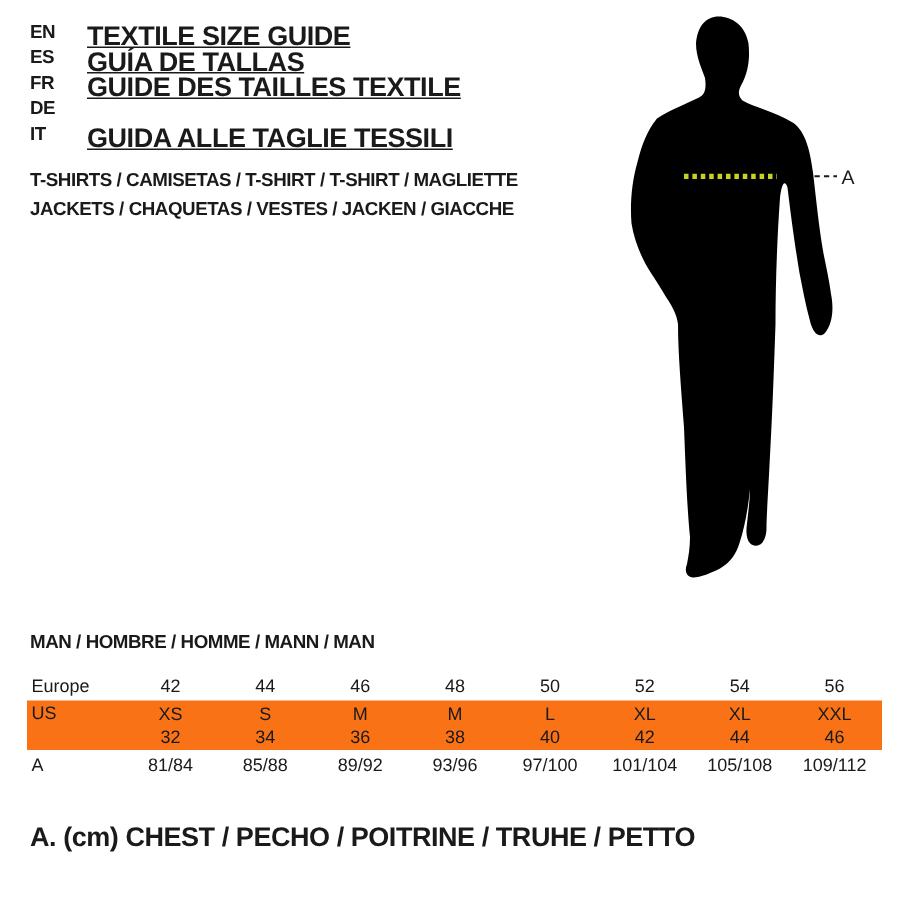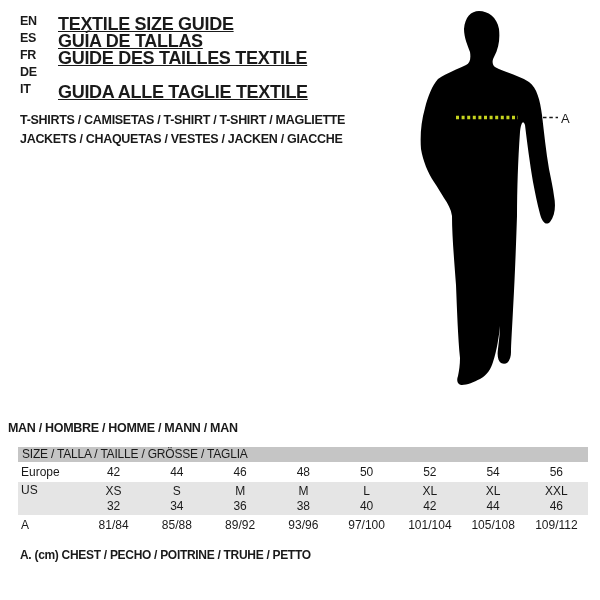--- a/index.html
+++ b/index.html
@@ -29,21 +29,21 @@
   .cat-line {
     font-size:12.5px; font-weight:bold; letter-spacing:-0.3px;
     height:19px; line-height:19px; white-space:nowrap;
   }
 
   
   .figure-svg { left:390px; top:0px; width:210px; height:400px; }
 
   
   .section-title {
-    left:8px; top:421px;
+    left:20px; top:421px;
     font-size:12.5px; font-weight:bold; letter-spacing:-0.3px; white-space:nowrap;
   }
 
   
   .size-table { left:18px; top:447px; width:570px; font-size:12px; }
   .st-header {
     height:15px; line-height:15px; padding-left:4px;
     letter-spacing:-0.2px;
   }
   .st-row { display:flex; align-items:center; }
@@ -51,21 +51,21 @@
   .st-cell { flex:1 1 0; text-align:center; }
   .row-europe { height:20px; }
   .row-us-block { padding:1px 0 2px 0; }
   .row-us, .row-usnum { height:15px; }
   .row-us .st-label { align-self:flex-start; }
   .row-a { height:19px; }
 
   
   .footnote {
     left:20px; top:548px;
-    font-size:12px; font-weight:bold; letter-spacing:-0.3px; white-space:nowrap;
+    font-size:18px; font-weight:bold; letter-spacing:-0.3px; white-space:nowrap;
   }
 </style>
 </head>
 <body>
 
 <div class="abs lang-block">
   <div class="lang-row">
     <span class="lang-code">EN</span>
     <span class="lang-title">TEXTILE SIZE GUIDE</span>
   </div>
@@ -75,21 +75,21 @@
   </div>
   <div class="lang-row">
     <span class="lang-code">FR</span>
     <span class="lang-title">GUIDE DES TAILLES TEXTILE</span>
   </div>
   <div class="lang-row">
     <span class="lang-code">DE</span>
   </div>
   <div class="lang-row">
     <span class="lang-code">IT</span>
-    <span class="lang-title">GUIDA ALLE TAGLIE TEXTILE</span>
+    <span class="lang-title">GUIDA ALLE TAGLIE TESSILI</span>
   </div>
 </div>
 
 <div class="abs cat-block">
   <div class="cat-line">T-SHIRTS / CAMISETAS / T-SHIRT / T-SHIRT / MAGLIETTE</div>
   <div class="cat-line">JACKETS / CHAQUETAS / VESTES / JACKEN / GIACCHE</div>
 </div>
 
 <svg class="abs figure-svg" viewBox="390 0 210 400">
   <path d="M 479,11
@@ -128,35 +128,34 @@
            C 468,46 464,38 464,29
            C 465,17 471,11 479,11 Z" fill="#000000"></path>
   <line x1="456" y1="117.5" x2="518" y2="117.5" stroke-width="3.5" stroke-dasharray="3 2.6" stroke="#c6d41f"></line>
   <line x1="543" y1="117.5" x2="558" y2="117.5" stroke-width="1.4" stroke-dasharray="3.5 2.8" stroke="#1a1a1a"></line>
   <text x="561" y="122.5" font-size="13" fill="#1a1a1a" font-family="Liberation Sans, sans-serif">A</text>
 </svg>
 
 <div class="abs section-title">MAN / HOMBRE / HOMME / MANN / MAN</div>
 
 <div class="abs size-table">
-  <div class="st-header" style="background:#c5c5c5;">SIZE / TALLA / TAILLE / GRÖSSE / TAGLIA</div>
 
   <div class="st-row row-europe">
     <span class="st-label">Europe</span>
     <span class="st-cell">42</span>
     <span class="st-cell">44</span>
     <span class="st-cell">46</span>
     <span class="st-cell">48</span>
     <span class="st-cell">50</span>
     <span class="st-cell">52</span>
     <span class="st-cell">54</span>
     <span class="st-cell">56</span>
   </div>
 
-  <div class="row-us-block" style="background:#e5e5e5;">
+  <div class="row-us-block" style="background:#f97316;">
     <div class="st-row row-us">
       <span class="st-label">US</span>
       <span class="st-cell">XS</span>
       <span class="st-cell">S</span>
       <span class="st-cell">M</span>
       <span class="st-cell">M</span>
       <span class="st-cell">L</span>
       <span class="st-cell">XL</span>
       <span class="st-cell">XL</span>
       <span class="st-cell">XXL</span>

